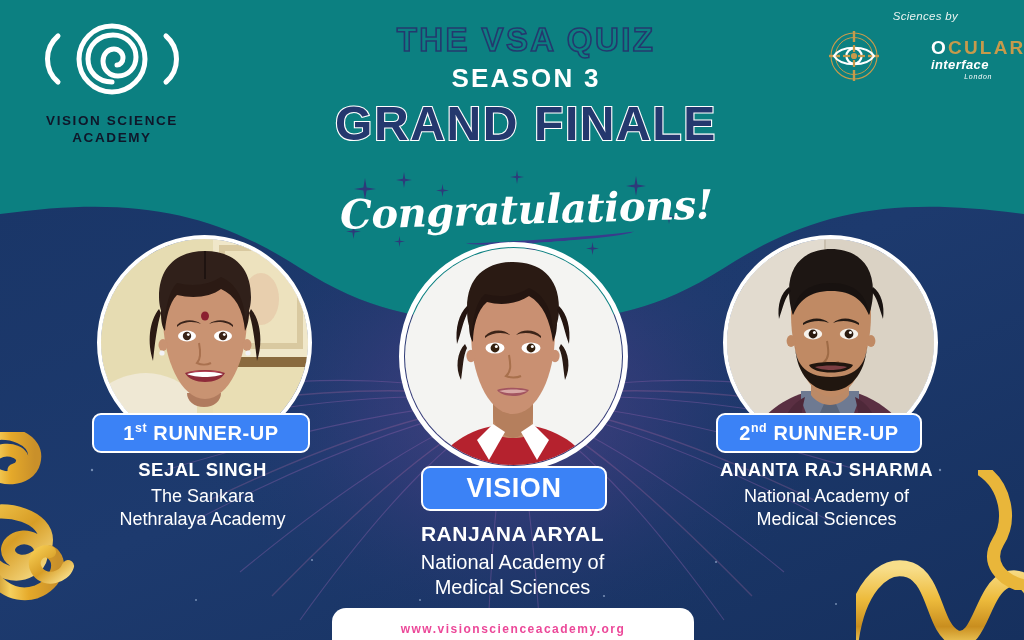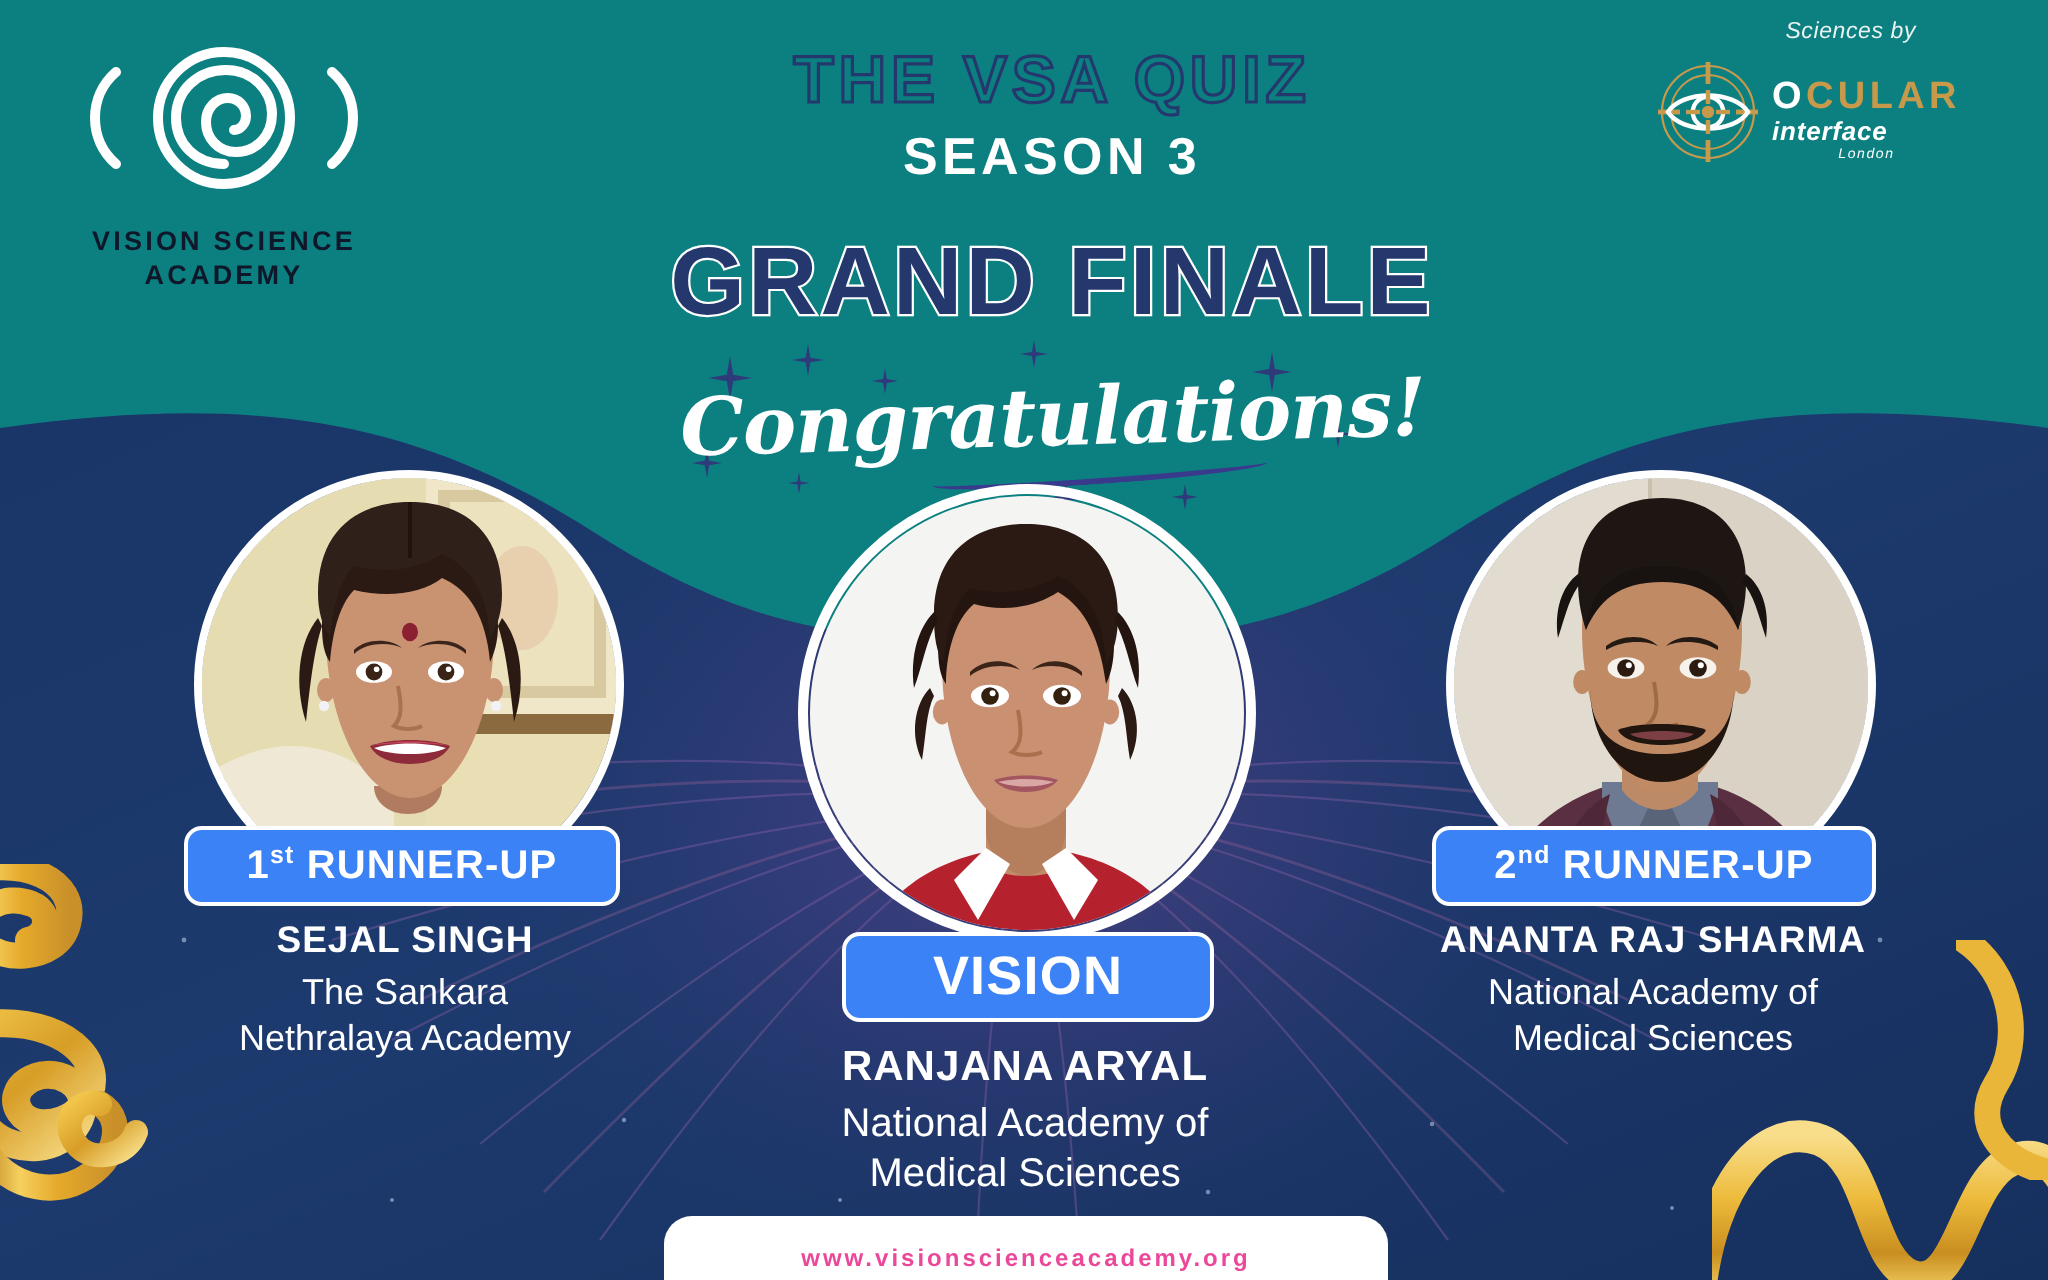--- a/index.html
+++ b/index.html
@@ -27,21 +27,21 @@
   }
   .vsa-name span { display:block; }
 
   
   .sponsor { position:absolute; right:22px; top:10px; width:190px; height:84px; }
   .sponsor-by {
     position:absolute; right:44px; top:0; color:#EAF3F1;
     font-size:11.5px; font-style:italic; letter-spacing:.3px;
   }
   .sponsor-row { position:absolute; left:16px; top:20px; display:flex; align-items:center; gap:6px; }
-  .sponsor-text { line-height:1; padding-top:2px; }
+  .sponsor-text { line-height:1; padding-top:2px;margin-left:45px; }
   .oc-main {
     color:#C79A4B; font-size:19px; font-weight:700; letter-spacing:2.2px;
   }
   .oc-main .oc-big { color:#fff; }
   .oc-sub {
     color:#fff; font-size:13px; font-style:italic; font-weight:700;
     letter-spacing:.4px; margin-top:1px;
   }
   .oc-city {
     color:#fff; font-size:7px; font-style:italic; letter-spacing:.8px;
@@ -54,21 +54,21 @@
     font-size:33px; font-weight:800; letter-spacing:2.4px; color:#0C8081;
     -webkit-text-stroke:1.6px #24386E; line-height:40px;
   }
   .h-season {
     font-size:26px; font-weight:800; letter-spacing:2.2px; color:#ffffff;
     line-height:34px; margin-top:1px;
   }
   .h-finale {
     font-size:48px; font-weight:800; letter-spacing:1.6px; color:#24386E;
     -webkit-text-stroke:2.2px #ffffff; paint-order:stroke fill;
-    line-height:56px; margin-top:19px;
+    line-height:56px; margin-top:1px;
   }
   .h-top3 {
     font-size:27px; font-weight:800; letter-spacing:1.6px; color:#24386E;
     line-height:32px; margin-top:2px;
   }
 
   
   .congrats-wrap { position:absolute; left:340px; top:184px; width:344px; height:62px; }
   .congrats-txt {
     position:absolute; left:0; top:2px; width:344px; text-align:center;
@@ -99,21 +99,21 @@
   
   .badge {
     position:absolute; background:#3b82f6; border:2px solid #ffffff;
     border-radius:9px; color:#ffffff; font-weight:800;
     display:flex; align-items:center; justify-content:center;
     letter-spacing:.6px;
   }
   .badge sup { font-size:.62em; vertical-align:super; line-height:0; }
   .b-left  { left:92px;  top:413px; width:218px; height:40px; font-size:20px; }
   .b-mid   { left:421px; top:466px; width:186px; height:45px; font-size:27px; }
-  .b-right { left:716px; top:413px; width:222px; height:40px; font-size:20px; }
+  .b-right { left:716px; top:413px; width:206px; height:40px; font-size:20px; }
 
   
   .person { position:absolute; text-align:center; color:#ffffff; }
   .p-name { font-size:18.5px; font-weight:800; letter-spacing:.5px; line-height:24px; }
   .p-aff  { font-size:18px; font-weight:400; line-height:25px; margin-top:2px; }
   .n-left  { left:60px;  top:458px; width:285px; }
   .n-mid   { left:370px; top:520px; width:285px; }
   .n-right { left:684px; top:458px; width:285px; }
   .n-mid .p-name { font-size:21px; line-height:27px; }
   .n-mid .p-aff  { font-size:20px; line-height:27px; }

